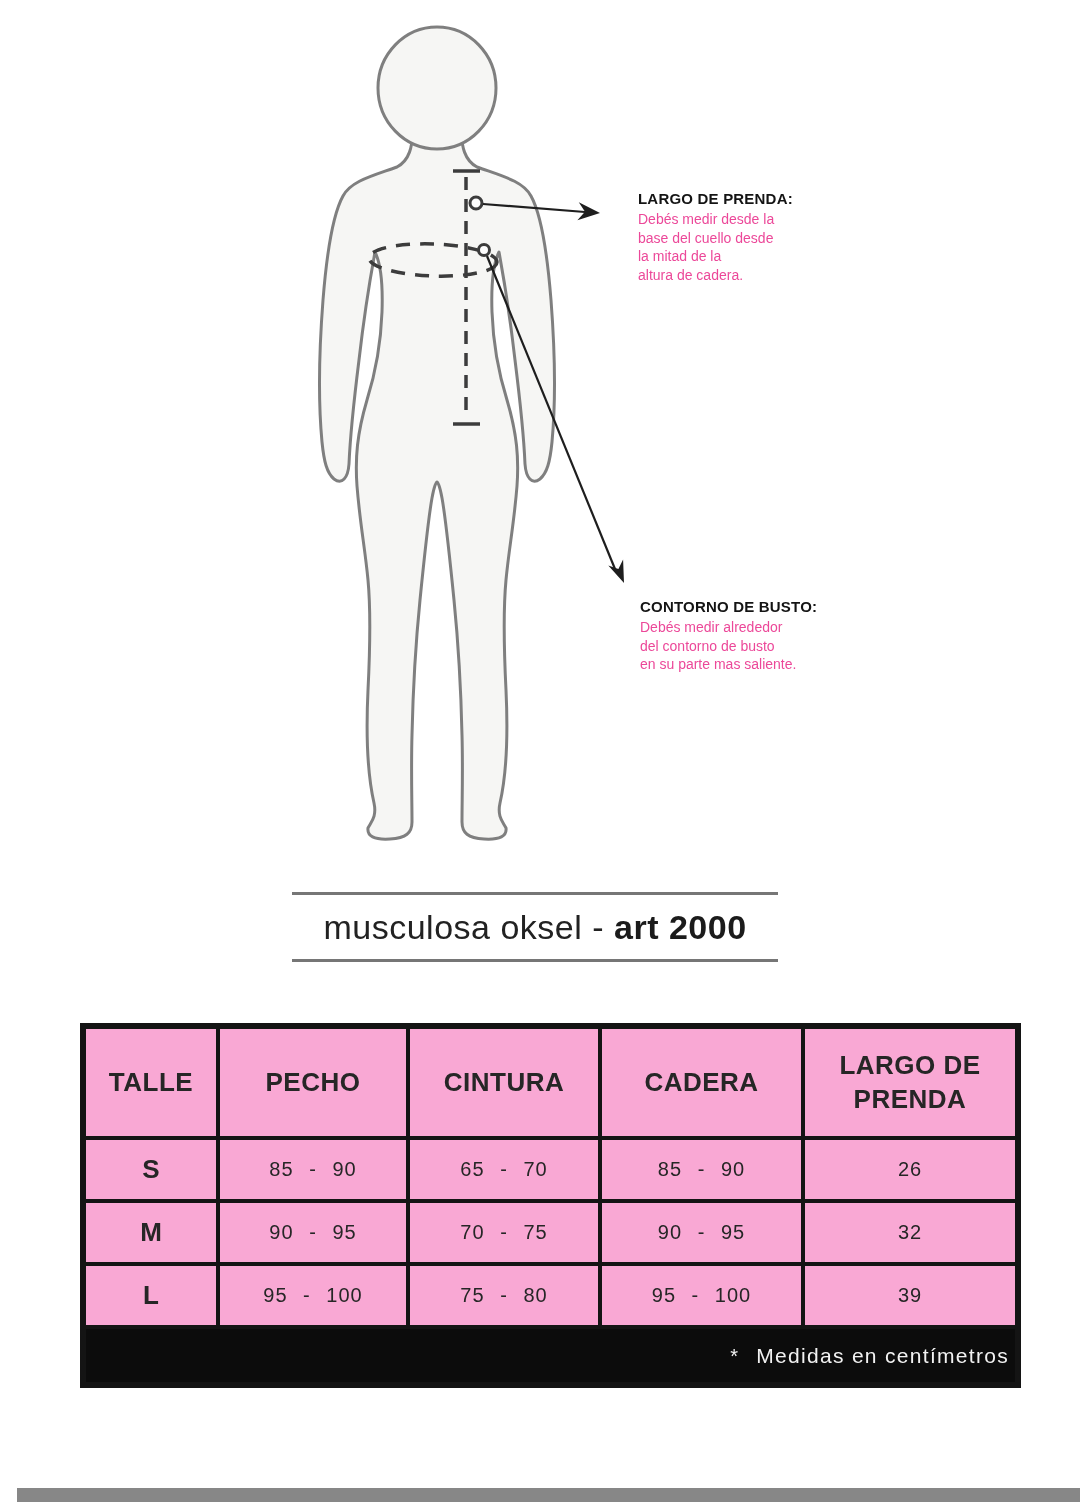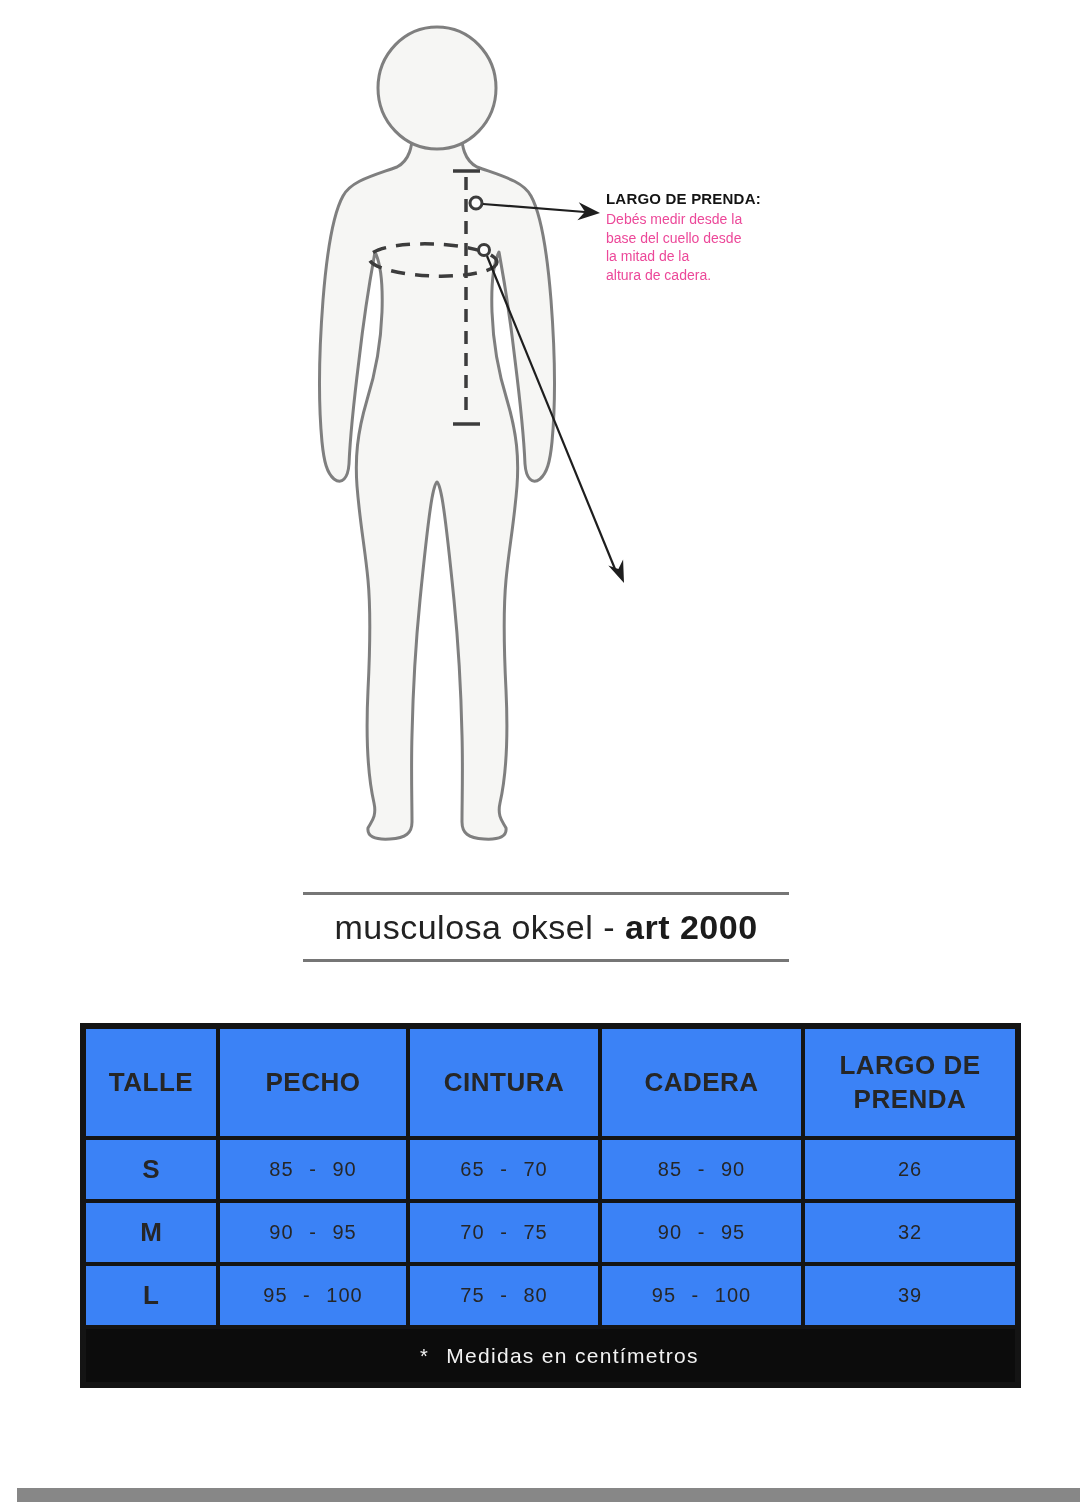--- a/index.html
+++ b/index.html
@@ -2,54 +2,54 @@
 <html><head>
 <meta charset="utf-8">
 <style>
   html,body{margin:0;padding:0;background:#ffffff;}
   .page{
     position:relative;width:1080px;height:1502px;background:#ffffff;
     font-family:"Liberation Sans", sans-serif;overflow:hidden;color:#262626;
   }
   
   .figure-svg{position:absolute;left:0;top:0;}
-  .anno{position:absolute;width:180px;}
+  .anno{position:absolute;width:180px;margin-left:32px;}
   .anno .anno-heading{
     font-size:15px;font-weight:800;letter-spacing:.2px;color:#141414;
     margin:0 0 3px 0;line-height:17px;
   }
   .anno .anno-line{font-size:14px;line-height:18.5px;color:#ec4899;margin:0;}
   .anno-largo{left:606px;top:190px;}
   .anno-contorno{left:608px;top:598px;}
   
   .title-block{
-    position:absolute;left:303px;top:892px;width:486px;text-align:center;
+    position:absolute;left:292px;top:892px;width:486px;text-align:center;
     border-top:3px solid #767676;border-bottom:3px solid #767676;
     padding:13px 0 12px 0;
   }
   .title-block .t-reg{font-size:34px;font-weight:500;color:#222222;letter-spacing:.5px;}
   .title-block .t-bold{font-size:34px;font-weight:800;color:#1b1b1b;letter-spacing:.5px;}
   
   table.size-table{
     position:absolute;left:80px;top:1023px;width:935px;
-    border-collapse:collapse;table-layout:fixed;background:#3b82f6;
+    border-collapse:collapse;table-layout:fixed;background:#f9a8d4;
     border:6px solid #141414;
   }
   table.size-table th, table.size-table td{
     border:4px solid #141414;text-align:center;vertical-align:middle;
     padding:0 6px;color:#262626;
   }
   tr.hdr{height:112px;}
   tr.data{height:63px;}
   th.col-h{font-size:26px;font-weight:800;letter-spacing:.5px;line-height:1.3;color:#2b2b2b;}
   td.size-cell{font-size:26px;font-weight:800;color:#222222;}
   td.num-cell{font-size:20px;font-weight:400;letter-spacing:1px;word-spacing:9px;color:#2e2e2e;}
   tr.foot{height:58px;}
   tr.foot td{
-    background:#0c0c0c;color:#f2f2f2;text-align:center;padding-left:24px;
+    background:#0c0c0c;color:#f2f2f2;text-align:right;padding-left:24px;
     font-size:21px;letter-spacing:1.3px;font-weight:500;
   }
   tr.foot .mark{display:inline-block;margin-right:17px;font-size:20px;}
   
   .bottom-bar{position:absolute;left:17px;top:1488px;width:1063px;height:14px;background:#878787;}
 </style>
 </head>
 <body>
 
 <div class="page">
@@ -122,20 +122,26 @@
   </svg>
 
   <div class="anno anno-largo">
     <p class="anno-heading">LARGO DE PRENDA:</p>
     <p class="anno-line">Debés medir desde la</p>
     <p class="anno-line">base del cuello desde</p>
     <p class="anno-line">la mitad de la</p>
     <p class="anno-line">altura de cadera.</p>
   </div>
 
+  <div class="anno anno-contorno">
+    <p class="anno-heading">CONTORNO DE BUSTO:</p>
+    <p class="anno-line">Debés medir alrededor</p>
+    <p class="anno-line">del contorno de busto</p>
+    <p class="anno-line">en su parte mas saliente.</p>
+  </div>
 
   <div class="title-block">
     <span class="t-reg">musculosa oksel - </span><span class="t-bold">art 2000</span>
   </div>
 
   <table class="size-table">
     <colgroup>
       <col style="width:135px">
         <col style="width:190px">
         <col style="width:192px">

